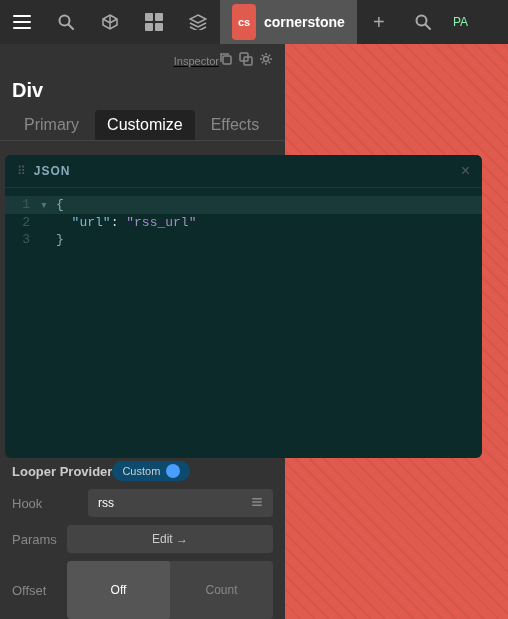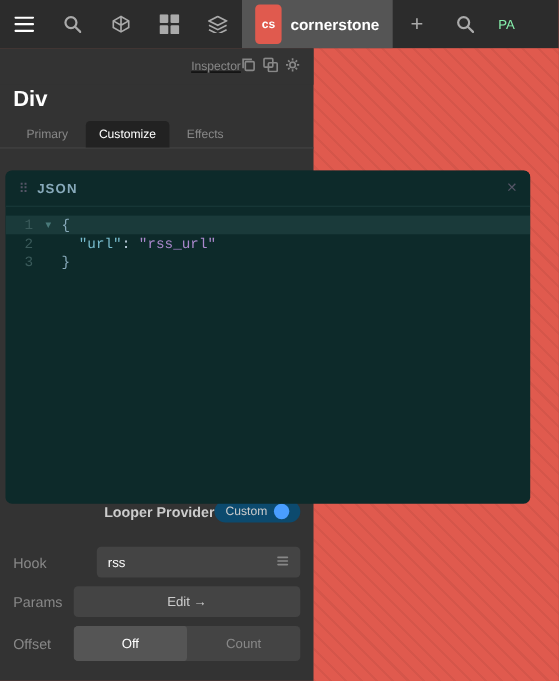--- a/index.html
+++ b/index.html
@@ -118,21 +118,21 @@
 
     
     .tabs {
       display: flex;
       border-bottom: 1px solid #444;
       padding: 0 12px;
       gap: 4px;
     }
     .tab {
       padding: 6px 12px;
-      font-size: 11px;
+      font-size: 16px;
       color: #888;
       cursor: pointer;
       border-radius: 4px 4px 0 0;
     }
     .tab.active {
       background: #222;
       color: #fff;
     }
 
     
@@ -213,22 +213,22 @@
     .json-string { color: #a8c; }
 
     
     .looper-section {
       padding: 10px 12px;
     }
 
     .looper-header {
       display: flex;
       align-items: center;
-      justify-content: flex-end;
-      margin-bottom: 22px;
+      justify-content: flex-start;
+      margin-bottom: 8px;
     }
     .looper-title {
       color: #ccc;
       font-size: 13px;
       font-weight: 600;
     }
     .custom-badge {
       display: flex;
       align-items: center;
       gap: 6px;
@@ -293,21 +293,21 @@
     
     .offset-toggle {
       display: flex;
       flex: 1;
       border-radius: 4px;
       overflow: hidden;
       background: #444;
     }
     .offset-btn {
       flex: 1;
-      padding: 9px;
+      padding: 22px;
       text-align: center;
       font-size: 12px;
       color: #888;
       cursor: pointer;
       border: none;
       background: transparent;
     }
     .offset-btn.active {
       background: #555;
       color: #fff;

